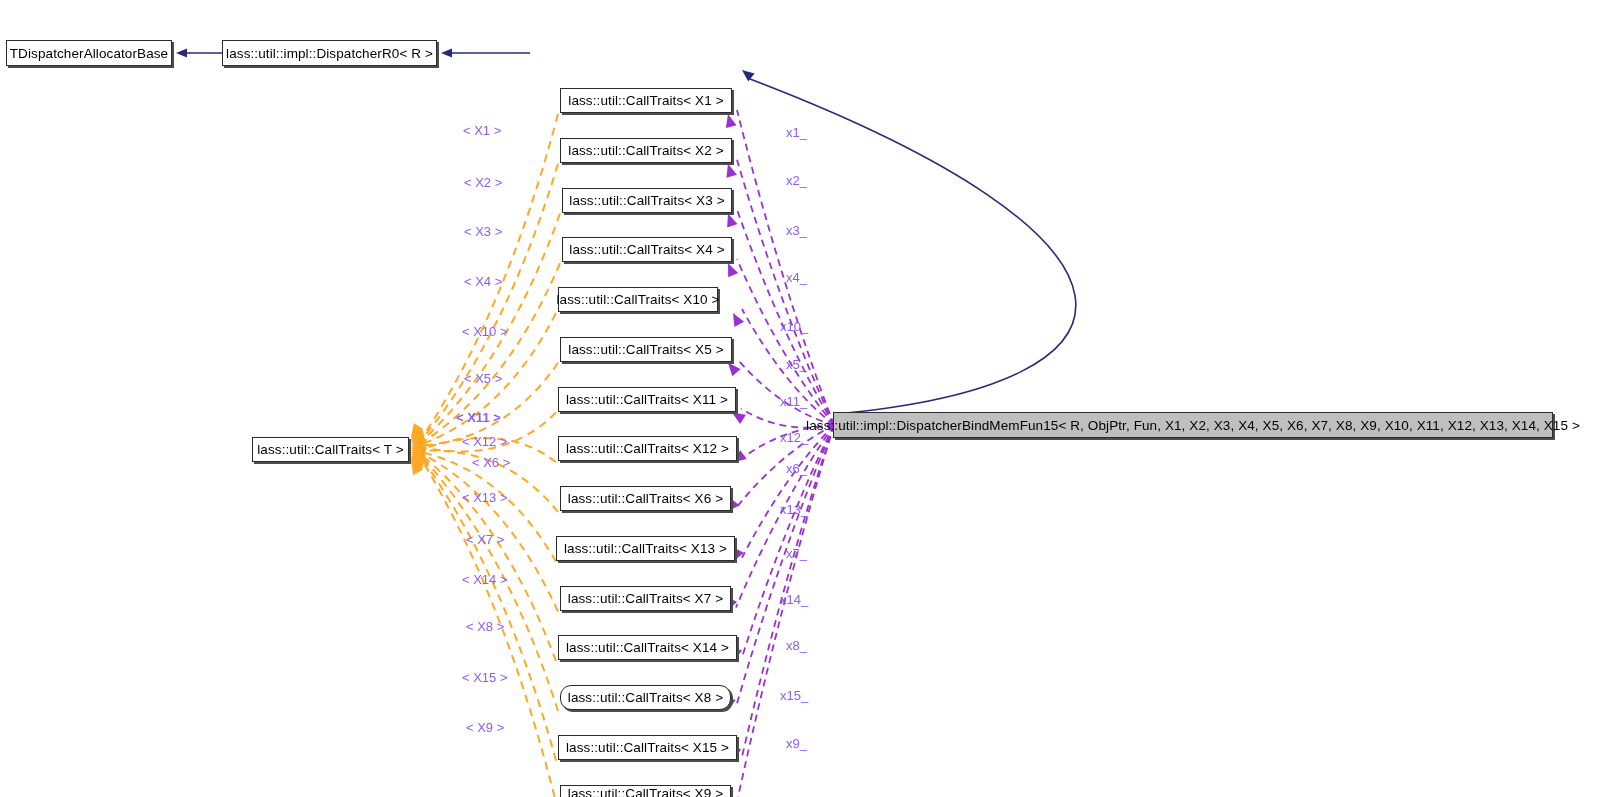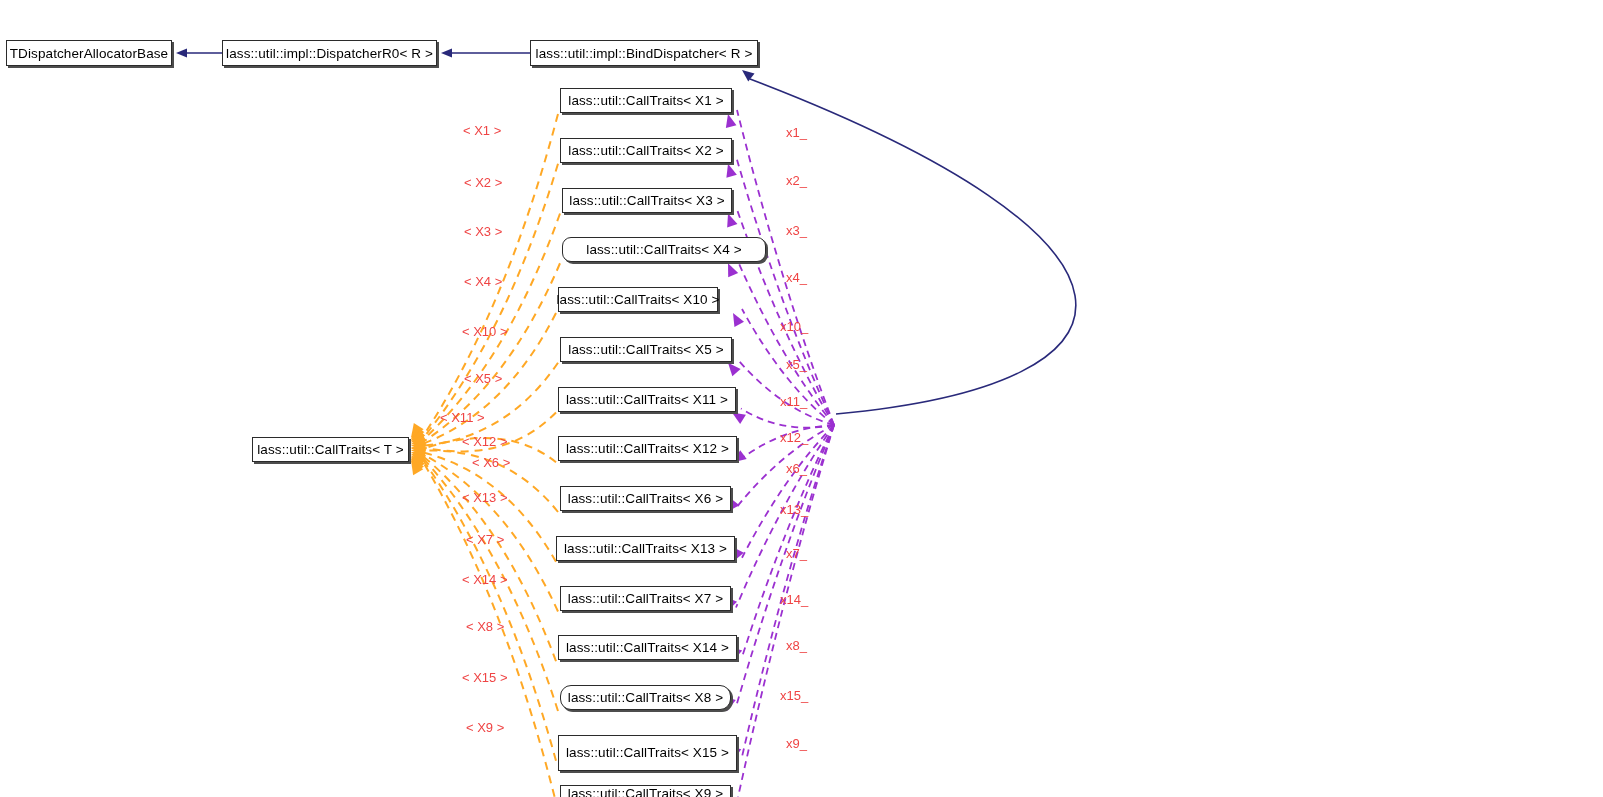--- a/index.html
+++ b/index.html
@@ -36,21 +36,21 @@
     font-size: 13.5px;
     color: #000000;
     letter-spacing: 0.1px;
   }
   .node.focus {
     background: #bfbfbf;
   }
   .edge-label {
     position: absolute;
     font-size: 13px;
-    color: #ef4444;
+    color: #8b5cf6;
     white-space: nowrap;
     background: transparent;
     pointer-events: none;
   }
 </style>
 </head>
 <body>
 
 <div id="canvas">
 
@@ -124,40 +124,40 @@
     </svg>
 
   <div class="node" id="node-alloc" style="left:6px; top:5px; width:166px; height:26px;">
     <span>TDispatcherAllocatorBase</span>
   </div>
 
   <div class="node" id="node-r0" style="left:222px; top:5px; width:215px; height:26px;">
     <span>lass::util::impl::DispatcherR0&lt; R &gt;</span>
   </div>
 
-  <div class="node" id="node-bind" style="left:530px; top:5px; width:228px; height:26px;">
-    <span>lass::util::impl::BindDispatcher&lt; R &gt;</span>
-  </div>
 
   <div class="node" id="node-base" style="left:252px; top:402px; width:157px; height:25px;">
     <span>lass::util::CallTraits&lt; T &gt;</span>
   </div>
 
+  <div class="node focus" id="node-focus" style="left:833px; top:377px; width:720px; height:26px;">
+    <span>lass::util::impl::DispatcherBindMemFun15&lt; R, ObjPtr, Fun, X1, X2, X3, X4, X5, X6, X7, X8, X9, X10, X11, X12, X13, X14, X15 &gt;</span>
+  </div>
 
   <div id="ct-nodes">
       <div class="node" style="left: 560px; top: 53px; width: 172px; height: 25px;">
         <span>lass::util::CallTraits&lt; X1 &gt;</span>
       </div>
       <div class="node" style="left: 560px; top: 102.75px; width: 172px; height: 25px;">
         <span>lass::util::CallTraits&lt; X2 &gt;</span>
       </div>
       <div class="node" style="left: 562px; top: 152.5px; width: 170px; height: 25px;">
         <span>lass::util::CallTraits&lt; X3 &gt;</span>
       </div>
-      <div class="node" style="left: 562px; top: 202.25px; width: 204px; height: 25px; border-radius: 9px;">
+      <div class="node" style="left: 562px; top: 202.25px; width: 170px; height: 25px;">
         <span>lass::util::CallTraits&lt; X4 &gt;</span>
       </div>
       <div class="node" style="left: 558px; top: 252px; width: 160px; height: 25px;">
         <span>lass::util::CallTraits&lt; X10 &gt;</span>
       </div>
       <div class="node" style="left: 560px; top: 301.75px; width: 172px; height: 25px;">
         <span>lass::util::CallTraits&lt; X5 &gt;</span>
       </div>
       <div class="node" style="left: 558px; top: 351.5px; width: 178px; height: 25px;">
         <span>lass::util::CallTraits&lt; X11 &gt;</span>
@@ -173,41 +173,41 @@
       </div>
       <div class="node" style="left: 560px; top: 550.5px; width: 171px; height: 25px;">
         <span>lass::util::CallTraits&lt; X7 &gt;</span>
       </div>
       <div class="node" style="left: 558px; top: 600.25px; width: 179px; height: 25px;">
         <span>lass::util::CallTraits&lt; X14 &gt;</span>
       </div>
       <div class="node" style="left: 560px; top: 650px; width: 171px; height: 25px; border-radius: 11px;">
         <span>lass::util::CallTraits&lt; X8 &gt;</span>
       </div>
-      <div class="node" style="left: 558px; top: 699.75px; width: 179px; height: 36px;">
+      <div class="node" style="left: 558px; top: 699.75px; width: 179px; height: 25px;">
         <span>lass::util::CallTraits&lt; X15 &gt;</span>
       </div>
       <div class="node" style="left: 560px; top: 749.5px; width: 171px; height: 17px;">
         <span>lass::util::CallTraits&lt; X9 &gt;</span>
       </div>
     </div>
   <div id="ct-labels">
       <div class="edge-label" style="left: 463px; top: 88px;">&lt; X1 &gt;</div>
       <div class="edge-label" style="left: 786px; top: 90px;">x1_</div>
       <div class="edge-label" style="left: 464px; top: 140px;">&lt; X2 &gt;</div>
       <div class="edge-label" style="left: 786px; top: 138px;">x2_</div>
       <div class="edge-label" style="left: 464px; top: 189px;">&lt; X3 &gt;</div>
       <div class="edge-label" style="left: 786px; top: 188px;">x3_</div>
       <div class="edge-label" style="left: 464px; top: 239px;">&lt; X4 &gt;</div>
       <div class="edge-label" style="left: 786px; top: 235px;">x4_</div>
       <div class="edge-label" style="left: 462px; top: 289px;">&lt; X10 &gt;</div>
       <div class="edge-label" style="left: 780px; top: 284px;">x10_</div>
       <div class="edge-label" style="left: 464px; top: 336px;">&lt; X5 &gt;</div>
       <div class="edge-label" style="left: 786px; top: 322px;">x5_</div>
-      <div class="edge-label" style="left: 440px; top: 375px;">&lt; X11 &gt;</div>
+      <div class="edge-label" style="left: 456px; top: 375px; font-weight: bold;">&lt; X11 &gt;</div>
       <div class="edge-label" style="left: 780px; top: 359px;">x11_</div>
       <div class="edge-label" style="left: 462px; top: 399px;">&lt; X12 &gt;</div>
       <div class="edge-label" style="left: 780px; top: 395px;">x12_</div>
       <div class="edge-label" style="left: 472px; top: 420px; text-align: right;">&lt; X6 &gt;</div>
       <div class="edge-label" style="left: 786px; top: 426px;">x6_</div>
       <div class="edge-label" style="left: 462px; top: 455px;">&lt; X13 &gt;</div>
       <div class="edge-label" style="left: 780px; top: 467px;">x13_</div>
       <div class="edge-label" style="left: 466px; top: 497px;">&lt; X7 &gt;</div>
       <div class="edge-label" style="left: 786px; top: 511px;">x7_</div>
       <div class="edge-label" style="left: 462px; top: 537px;">&lt; X14 &gt;</div>

